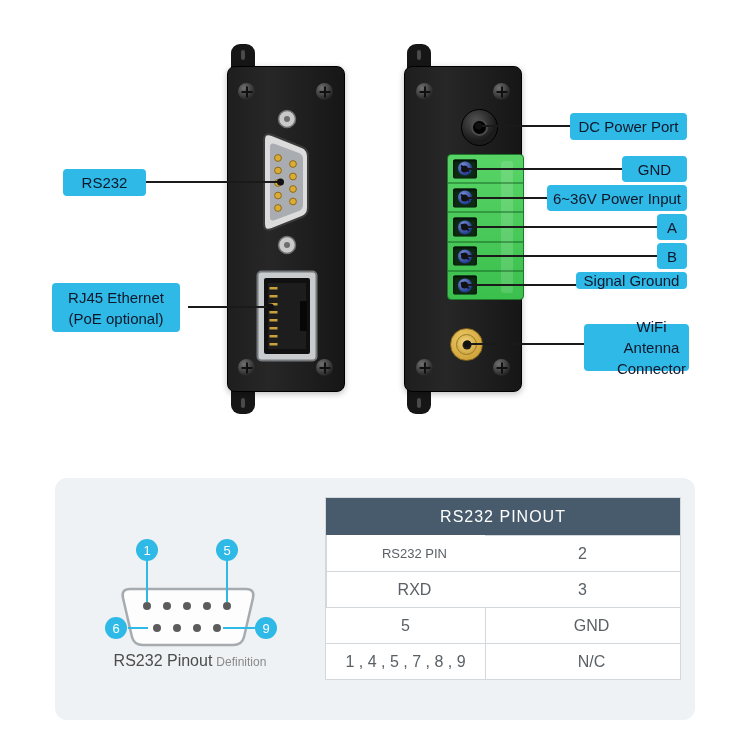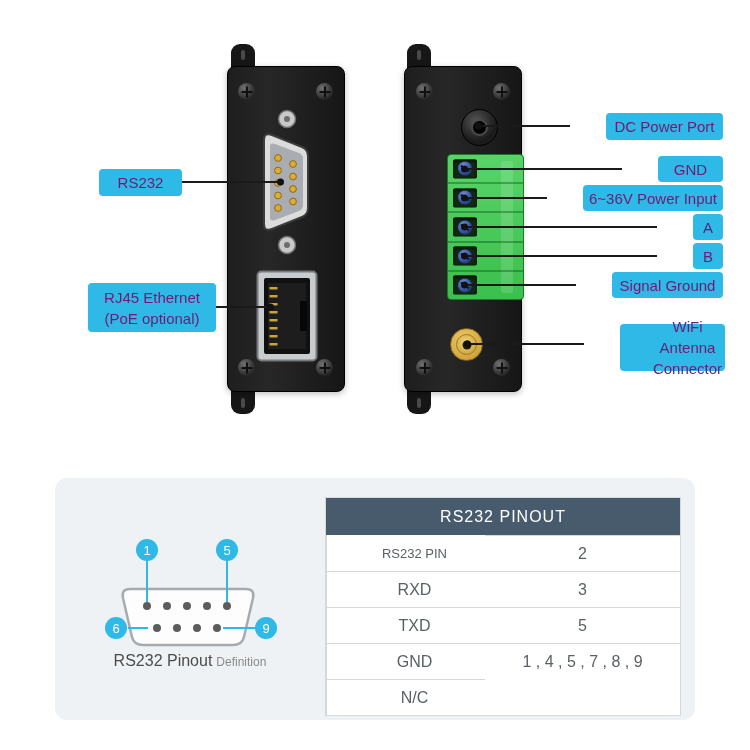--- a/index.html
+++ b/index.html
@@ -43,23 +43,23 @@
                            background:rgba(255,255,255,.14); border-radius:3px; }
 
   .sma { position:absolute; left:450px; top:328px; width:33px; height:33px; border-radius:50%;
          background:radial-gradient(circle at 40% 33%, #edc964, var(--sma-gold,#cfa23a) 78%); border:1px solid #8a671a; }
   .sma::before { content:""; position:absolute; inset:5px; border-radius:50%;
                  background:radial-gradient(circle at 45% 40%, #f5d87e, #c2953０); background:radial-gradient(circle at 45% 40%, #f5d87e, #c29530); border:1px solid #9a7a22; }
   .sma::after { content:""; position:absolute; left:50%; top:50%; width:9px; height:9px; border-radius:50%;
                 background:#241d12; transform:translate(-50%,-50%); }
 
   
-  .callout { position:absolute; background:var(--accent,#2fb9e7); color:#701a75; border-radius:4px;
+  .callout { position:absolute; background:var(--accent,#2fb9e7); color:#0f172a; border-radius:4px;
              display:flex; align-items:center; justify-content:center; text-align:center;
-             font-size:15px; line-height:1.4; white-space:pre-line; padding:2px 6px;margin-left:36px; }
+             font-size:15px; line-height:1.4; white-space:pre-line; padding:2px 6px; }
   .cline { position:absolute; height:2px; background:#1a1a1a; }
   .cline.dot-left::before,.cline.dot-right::after { content:""; position:absolute; width:7px; height:7px; border-radius:50%;
              background:#111; top:50%; transform:translateY(-50%); }
   .cline.dot-left::before { left:-3px; } .cline.dot-right::after { right:-3px; }
 
   
   .pin-card { position:absolute; left:55px; top:478px; width:640px; height:242px; background:#eff2f5; border-radius:12px; }
   .pin-marker { position:absolute; width:22px; height:22px; border-radius:50%; background:var(--accent,#2fb9e7);
                 color:#fff; font-size:13px; display:flex; align-items:center; justify-content:center; }
   .pline-v { position:absolute; width:2px; background:var(--accent,#2fb9e7); }
@@ -196,21 +196,21 @@
   <div class="cline dot-left" style="left:464px; top:197px; width:83px;"></div>
   <div class="callout" style="left:547px; top:185px; width:140px; height:26px;text-align:center;">6~36V Power Input</div>
 
   <div class="cline dot-left" style="left:464px; top:226px; width:193px;"></div>
   <div class="callout" style="left:657px; top:214px; width:30px; height:26px;">A</div>
 
   <div class="cline dot-left" style="left:464px; top:255px; width:193px;"></div>
   <div class="callout" style="left:657px; top:243px; width:30px; height:26px;">B</div>
 
   <div class="cline dot-left" style="left:464px; top:284px; width:112px;"></div>
-  <div class="callout" style="left:576px; top:272px; width:111px; height:26px;">Signal Ground</div>
+  <div class="callout" style="left:576px; top:272px; width:111px; height:17px;">Signal Ground</div>
 
   <div class="cline dot-left" style="left:467px; top:343px; width:117px;"></div>
   <div class="callout" style="left:584px; top:324px; width:105px; height:47px;padding-left:36px;">WiFi Antenna
 Connector</div>
 
   <div class="pin-card"></div>
 
   <div class="abs" style="left:118px; top:586px; width:140px; height:62px;">
     <svg width="140" height="62" viewBox="0 0 140 62">
       <path d="M12 3 H128 Q137 3 135 12 L126 51 Q124 59 115 59 H25 Q16 59 14 51 L5 12 Q3 3 12 3 Z" fill="#fdfdfd" stroke="#a6abb0" stroke-width="2.5"></path>
@@ -244,21 +244,20 @@
 
   <div class="pin-table">
     <div class="pt-title">RS232 PINOUT</div>
     <div class="pt-grid">
       <div class="pt-cell col2 head-right" style="border-top:none;">RS232 PIN</div>
 
       <div class="pt-cell">2</div>
       <div class="pt-cell col2">RXD</div>
 
       <div class="pt-cell">3</div>
-      <div class="pt-cell col2">TXD</div>
 
       <div class="pt-cell">5</div>
       <div class="pt-cell col2">GND</div>
 
       <div class="pt-cell">1 , 4 , 5 , 7 , 8 , 9</div>
       <div class="pt-cell col2">N/C</div>
     </div>
   </div>
 
 </div>

